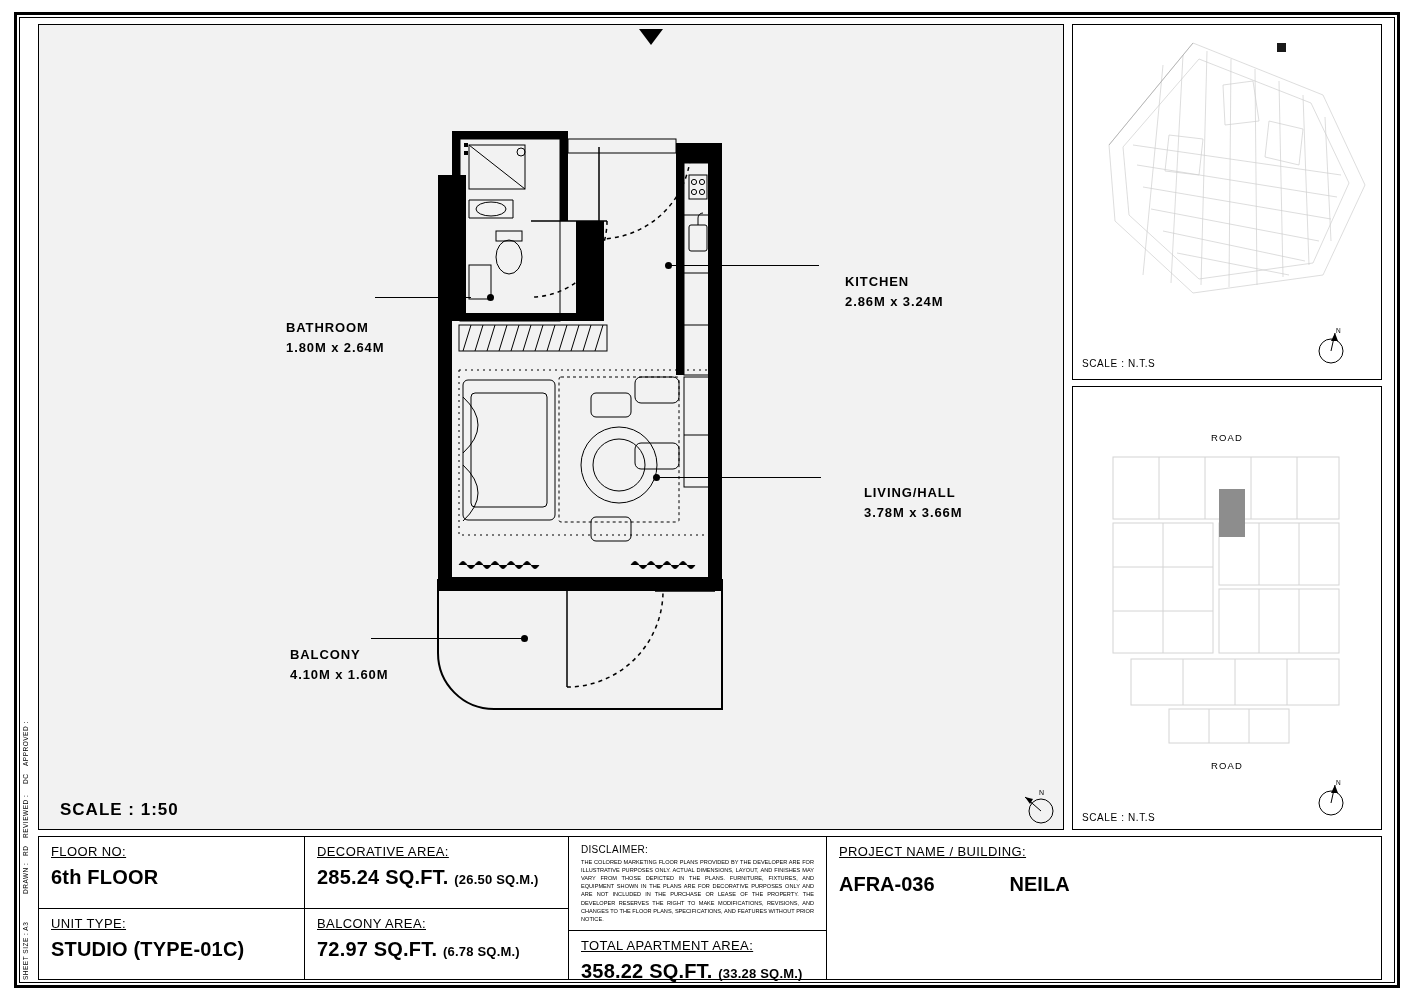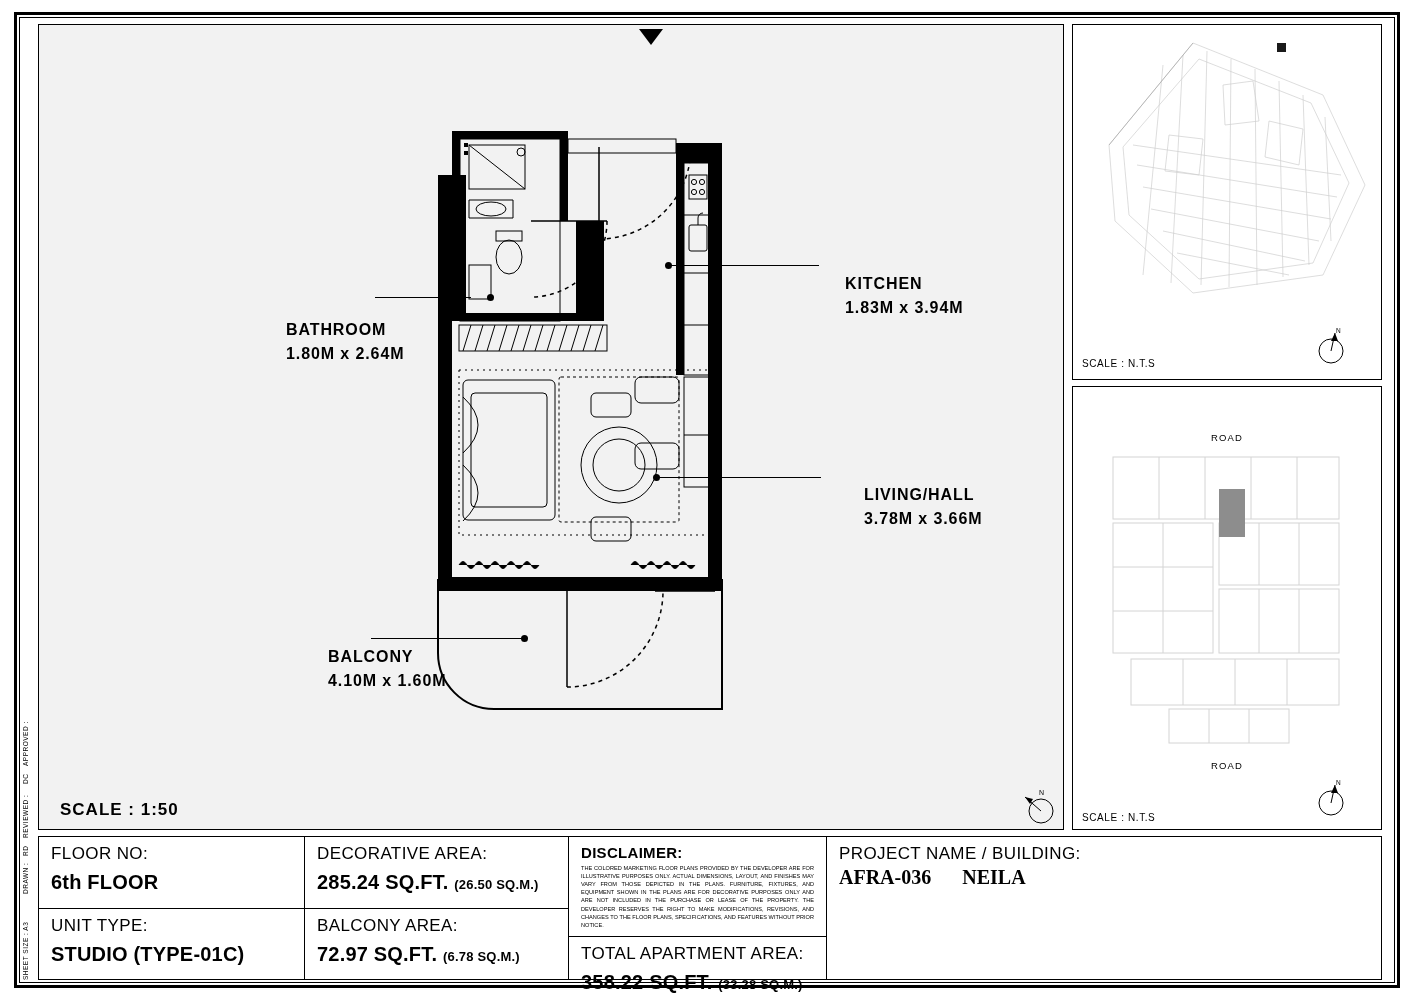--- a/index.html
+++ b/index.html
@@ -25,39 +25,39 @@
   .road-top{position:absolute;left:1072px;top:432px;width:310px;text-align:center;font-size:9.5px;letter-spacing:1.2px;}
   .road-bot{position:absolute;left:1072px;top:760px;width:310px;text-align:center;font-size:9.5px;letter-spacing:1.2px;}
 
   
   .title-block{position:absolute;left:38px;top:836px;width:1344px;height:144px;border:1px solid #000;box-sizing:border-box;display:flex;}
   .tb-logo{width:250px;border-right:1px solid #000;display:flex;align-items:center;justify-content:center;}
   .tb-col{border-right:1px solid #000;box-sizing:border-box;display:flex;flex-direction:column;}
   .tb-col:last-child{border-right:none;}
   .tb-cell{flex:1;padding:7px 12px;box-sizing:border-box;border-bottom:1px solid #000;}
   .tb-cell:last-child{border-bottom:none;}
-  .tb-label{font-size:17px;letter-spacing:.4px;}
+  .tb-label{font-size:13px;letter-spacing:.4px;text-decoration:underline;}
   .tb-value{font-size:20px;font-weight:bold;margin-top:7px;letter-spacing:.2px;}
   .tb-value .sub{font-size:13px;font-weight:bold;}
   .c-floor{width:266px;}
   .c-area{width:264px;}
   .c-disc{width:258px;}
   .c-proj{width:305px;}
-  .disc-title{font-size:15px;font-weight:bold;letter-spacing:.3px;}
+  .disc-title{font-size:10px;font-weight:normal;letter-spacing:.3px;}
   .disc-body{font-size:5.6px;line-height:1.45;text-align:justify;margin-top:3px;}
-  .proj-value{font-size:20px;font-weight:bold;margin-top:2px;display:flex;gap:31px;font-family:Liberation Serif, serif;}
+  .proj-value{font-size:20px;font-weight:bold;margin-top:14px;display:flex;gap:75px;}
 
   
   .logo-wrap{display:flex;align-items:center;gap:6px;}
   .logo-bars{display:flex;flex-direction:column;gap:3.5px;}
   .logo-bars i{display:block;width:26px;height:4.5px;background:#000;}
   .logo-text{font-family:"Liberation Serif",serif;font-size:46px;font-weight:bold;letter-spacing:-1px;line-height:1;}
 
   
-  .callout{position:absolute;font-size:16px;font-weight:bold;letter-spacing:.9px;line-height:1.5;}
+  .callout{position:absolute;font-size:13px;font-weight:bold;letter-spacing:.9px;line-height:1.5;}
   .lead{position:absolute;height:1px;background:#000;}
   .dot{position:absolute;width:7px;height:7px;border-radius:50%;background:#000;}
 
   
   .plan-svg{position:absolute;left:0;top:0;}
 
   
   .north{position:absolute;}
 </style>
 </head>
@@ -210,29 +210,29 @@
     </svg>
   </div>
 
   <div class="callout" style="left:286px;top:318px;">
     <div>BATHROOM</div>
     <div>1.80M x 2.64M</div>
   </div>
 
   <div class="callout" style="left:845px;top:272px;">
     <div>KITCHEN</div>
-    <div>1.83M x 3.94M</div>
+    <div>2.86M x 3.24M</div>
   </div>
 
   <div class="callout" style="left:832px;top:483px;margin-left:32px;">
     <div>LIVING/HALL</div>
     <div>3.78M x 3.66M</div>
   </div>
 
-  <div class="callout" style="left:290px;top:645px;margin-left:38px;">
+  <div class="callout" style="left:290px;top:645px;">
     <div>BALCONY</div>
     <div>4.10M x 1.60M</div>
   </div>
 
   <div class="scale-note">SCALE : 1:50</div>
 
   <div class="loc-panel">
     <svg width="308" height="354" viewBox="0 0 308 354">
       <g stroke="#cfcfcf" stroke-width="0.7" fill="none">
         <path d="M120,18 L250,70 L292,160 L250,250 L120,268 L42,196 L36,120 Z"></path>

